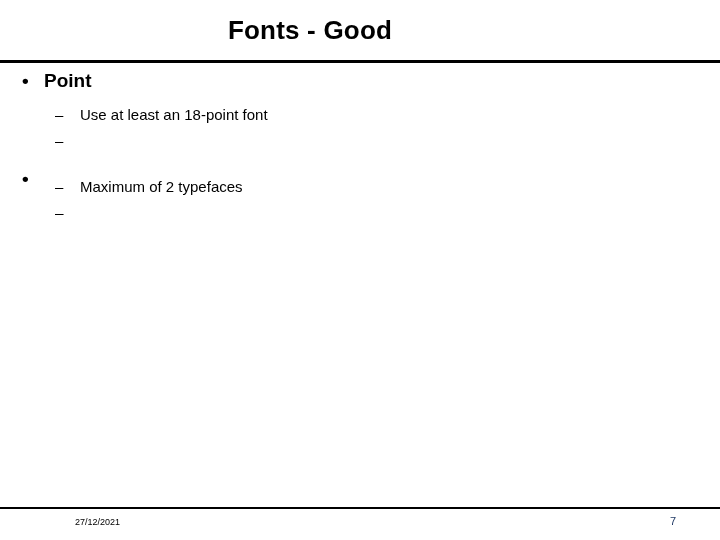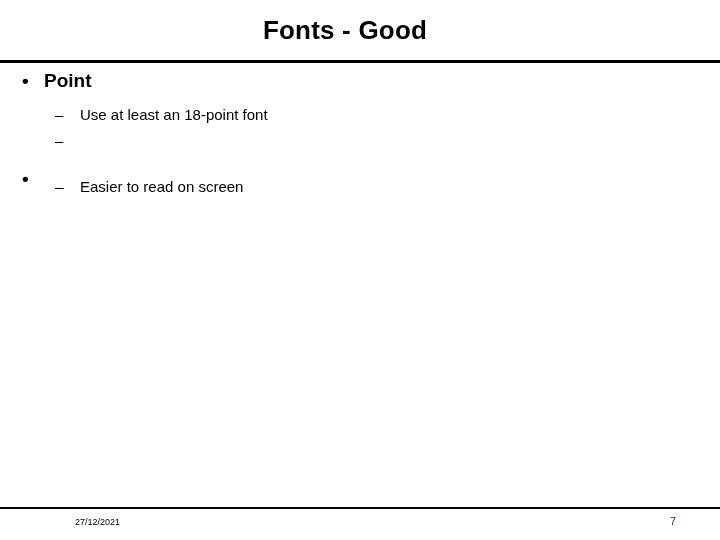--- a/index.html
+++ b/index.html
@@ -22,21 +22,20 @@
   }
   .title-area {
     position: absolute;
     left: 0;
     top: 0;
     width: 620px;
     height: 60px;
     display: flex;
     align-items: center;
     justify-content: center;
-    padding-left: 35px;
   }
   .slide-title {
     font-family: "Liberation Sans", sans-serif;
     font-size: 26px;
     font-weight: bold;
     color: #000000;
     letter-spacing: 0.2px;
   }
   .title-rule {
     position: absolute;
@@ -158,27 +157,27 @@
 
     <div class="spacer-lg"></div>
 
     <div class="group">
       <div class="level1">
         <span class="bullet">•</span>
       </div>
       <div class="spacer-sm"></div>
       <div class="level2">
         <span class="bullet">–</span>
+        <span>Maximum of 2 typefaces</span>
       </div>
       <div class="level2">
         <span class="bullet">–</span>
       </div>
       <div class="level2">
         <span class="bullet">–</span>
-        <span>Easier to read on screen</span>
       </div>
     </div>
 
   </div>
 
   <div class="footer-rule"></div>
   <div class="footer">
     <div class="footer-date">27/12/2021</div>
     <div class="footer-page">7</div>
   </div>

